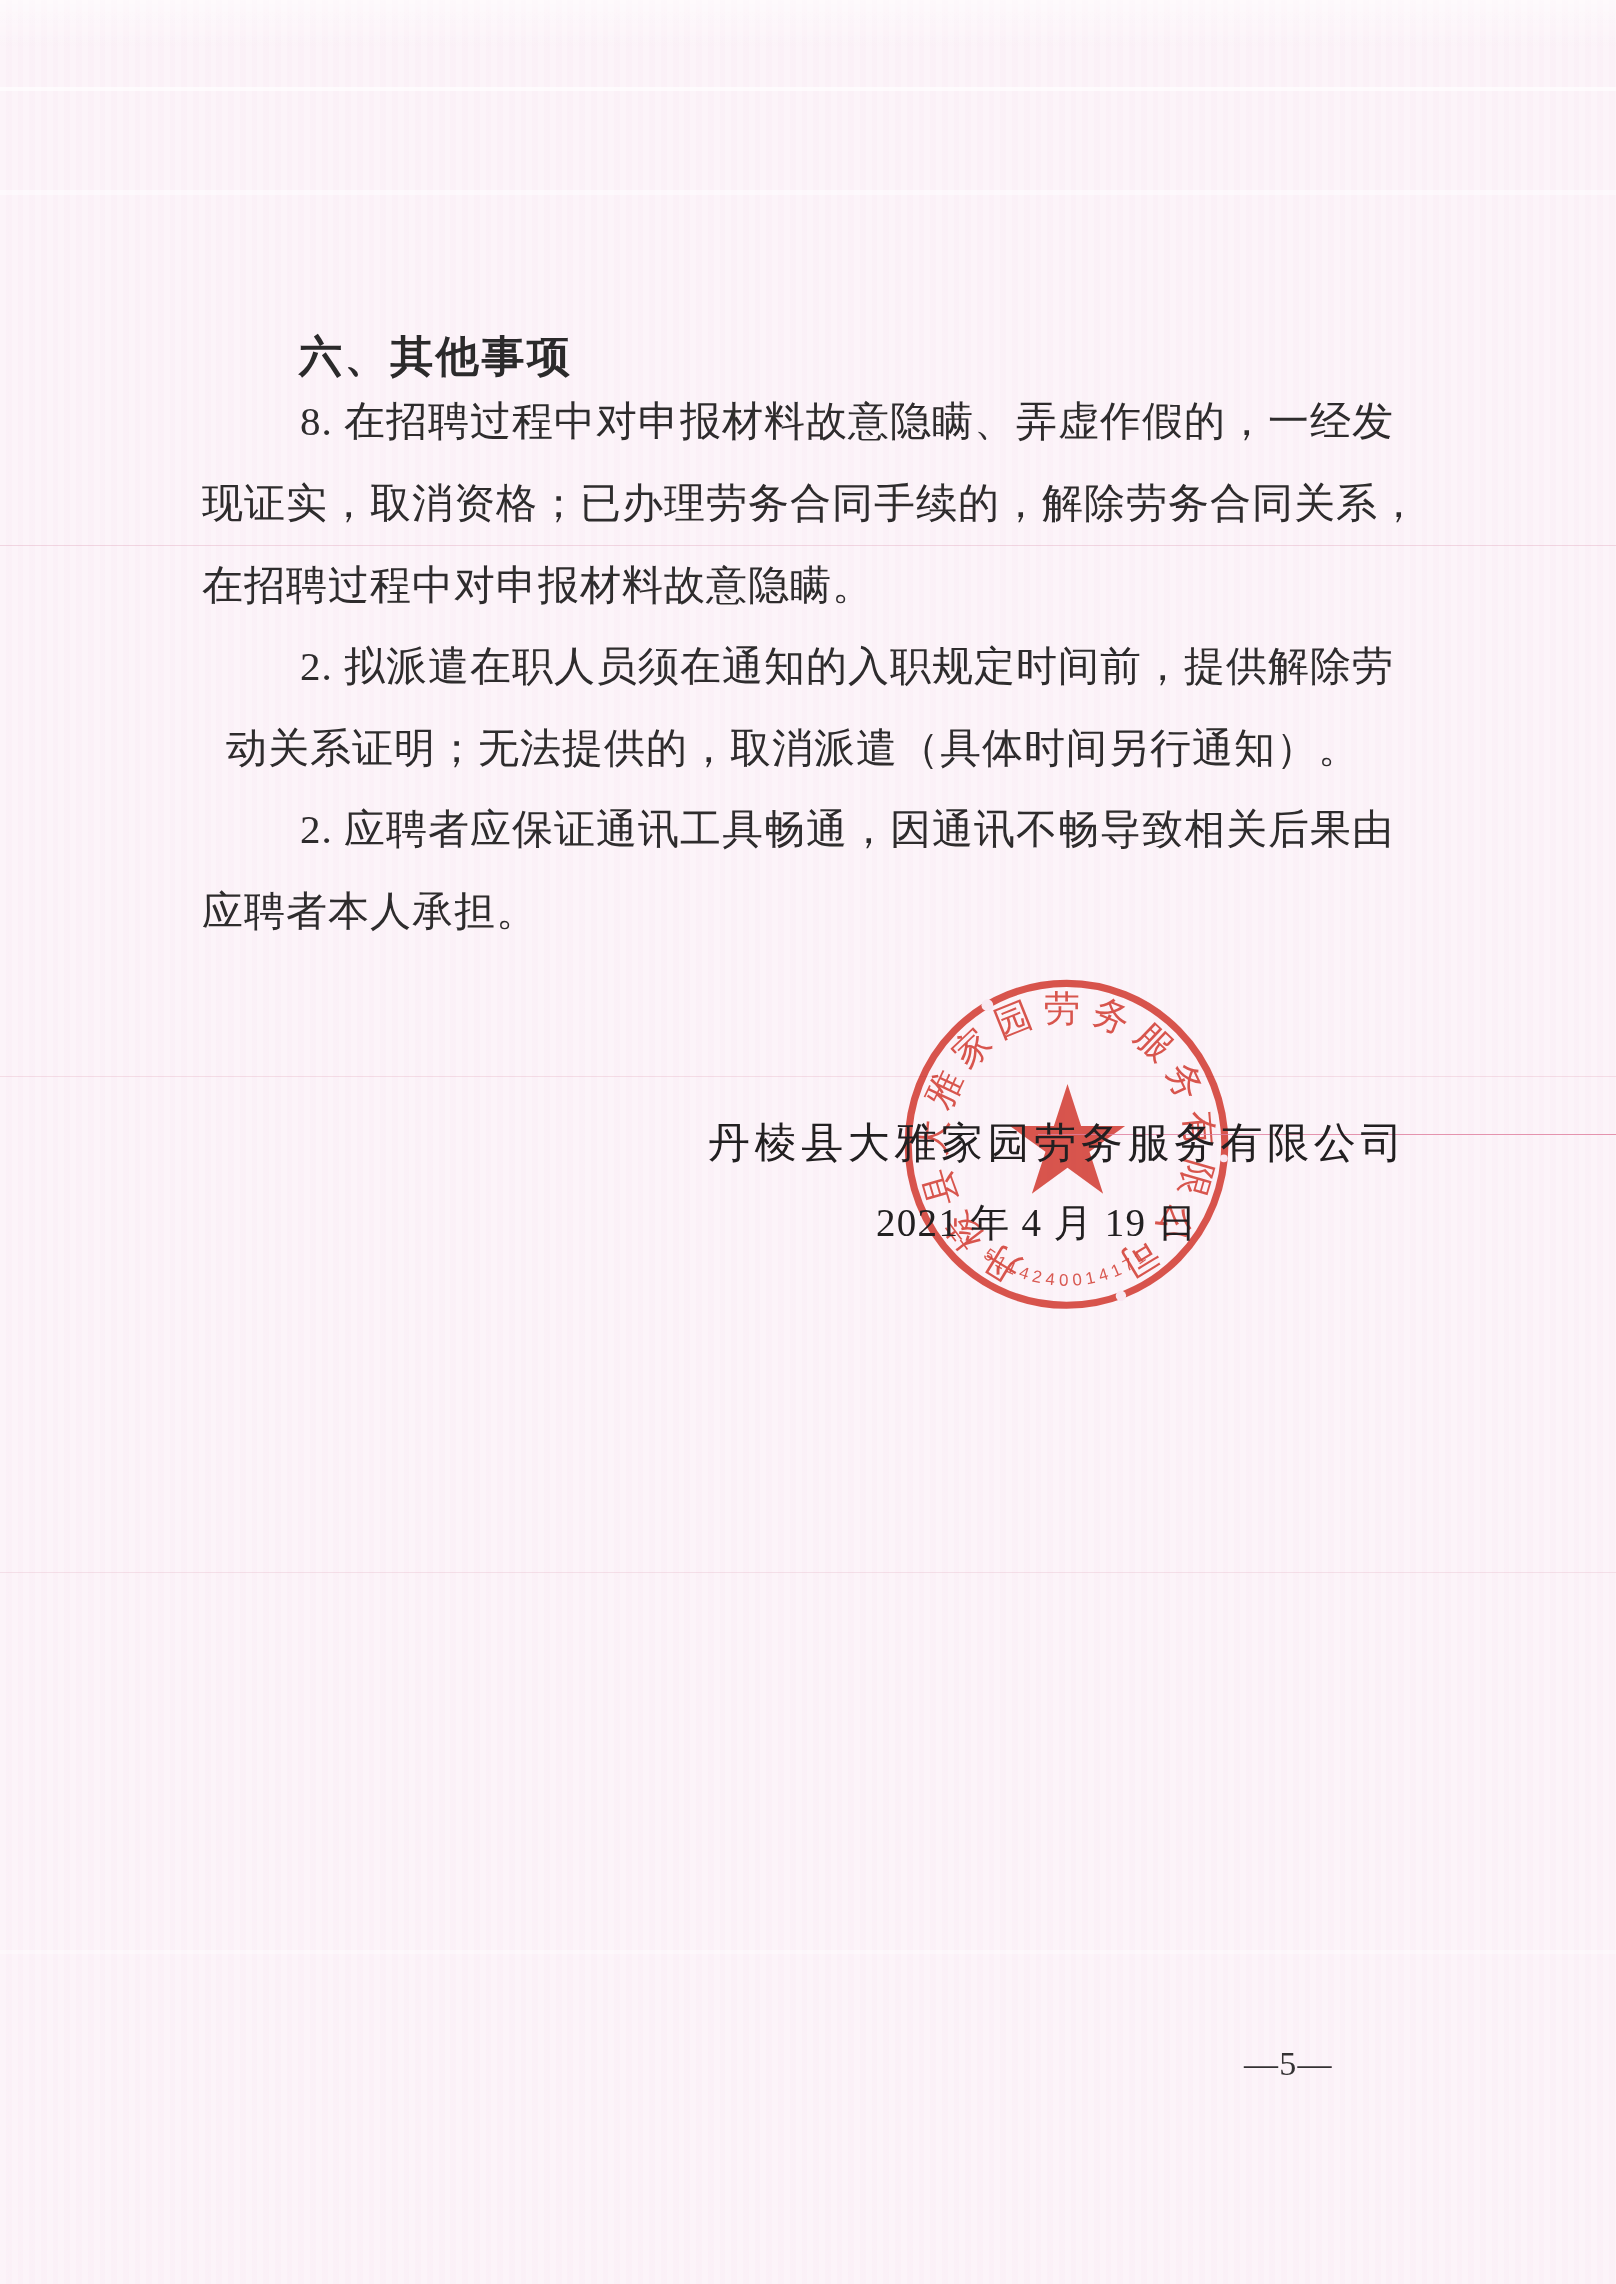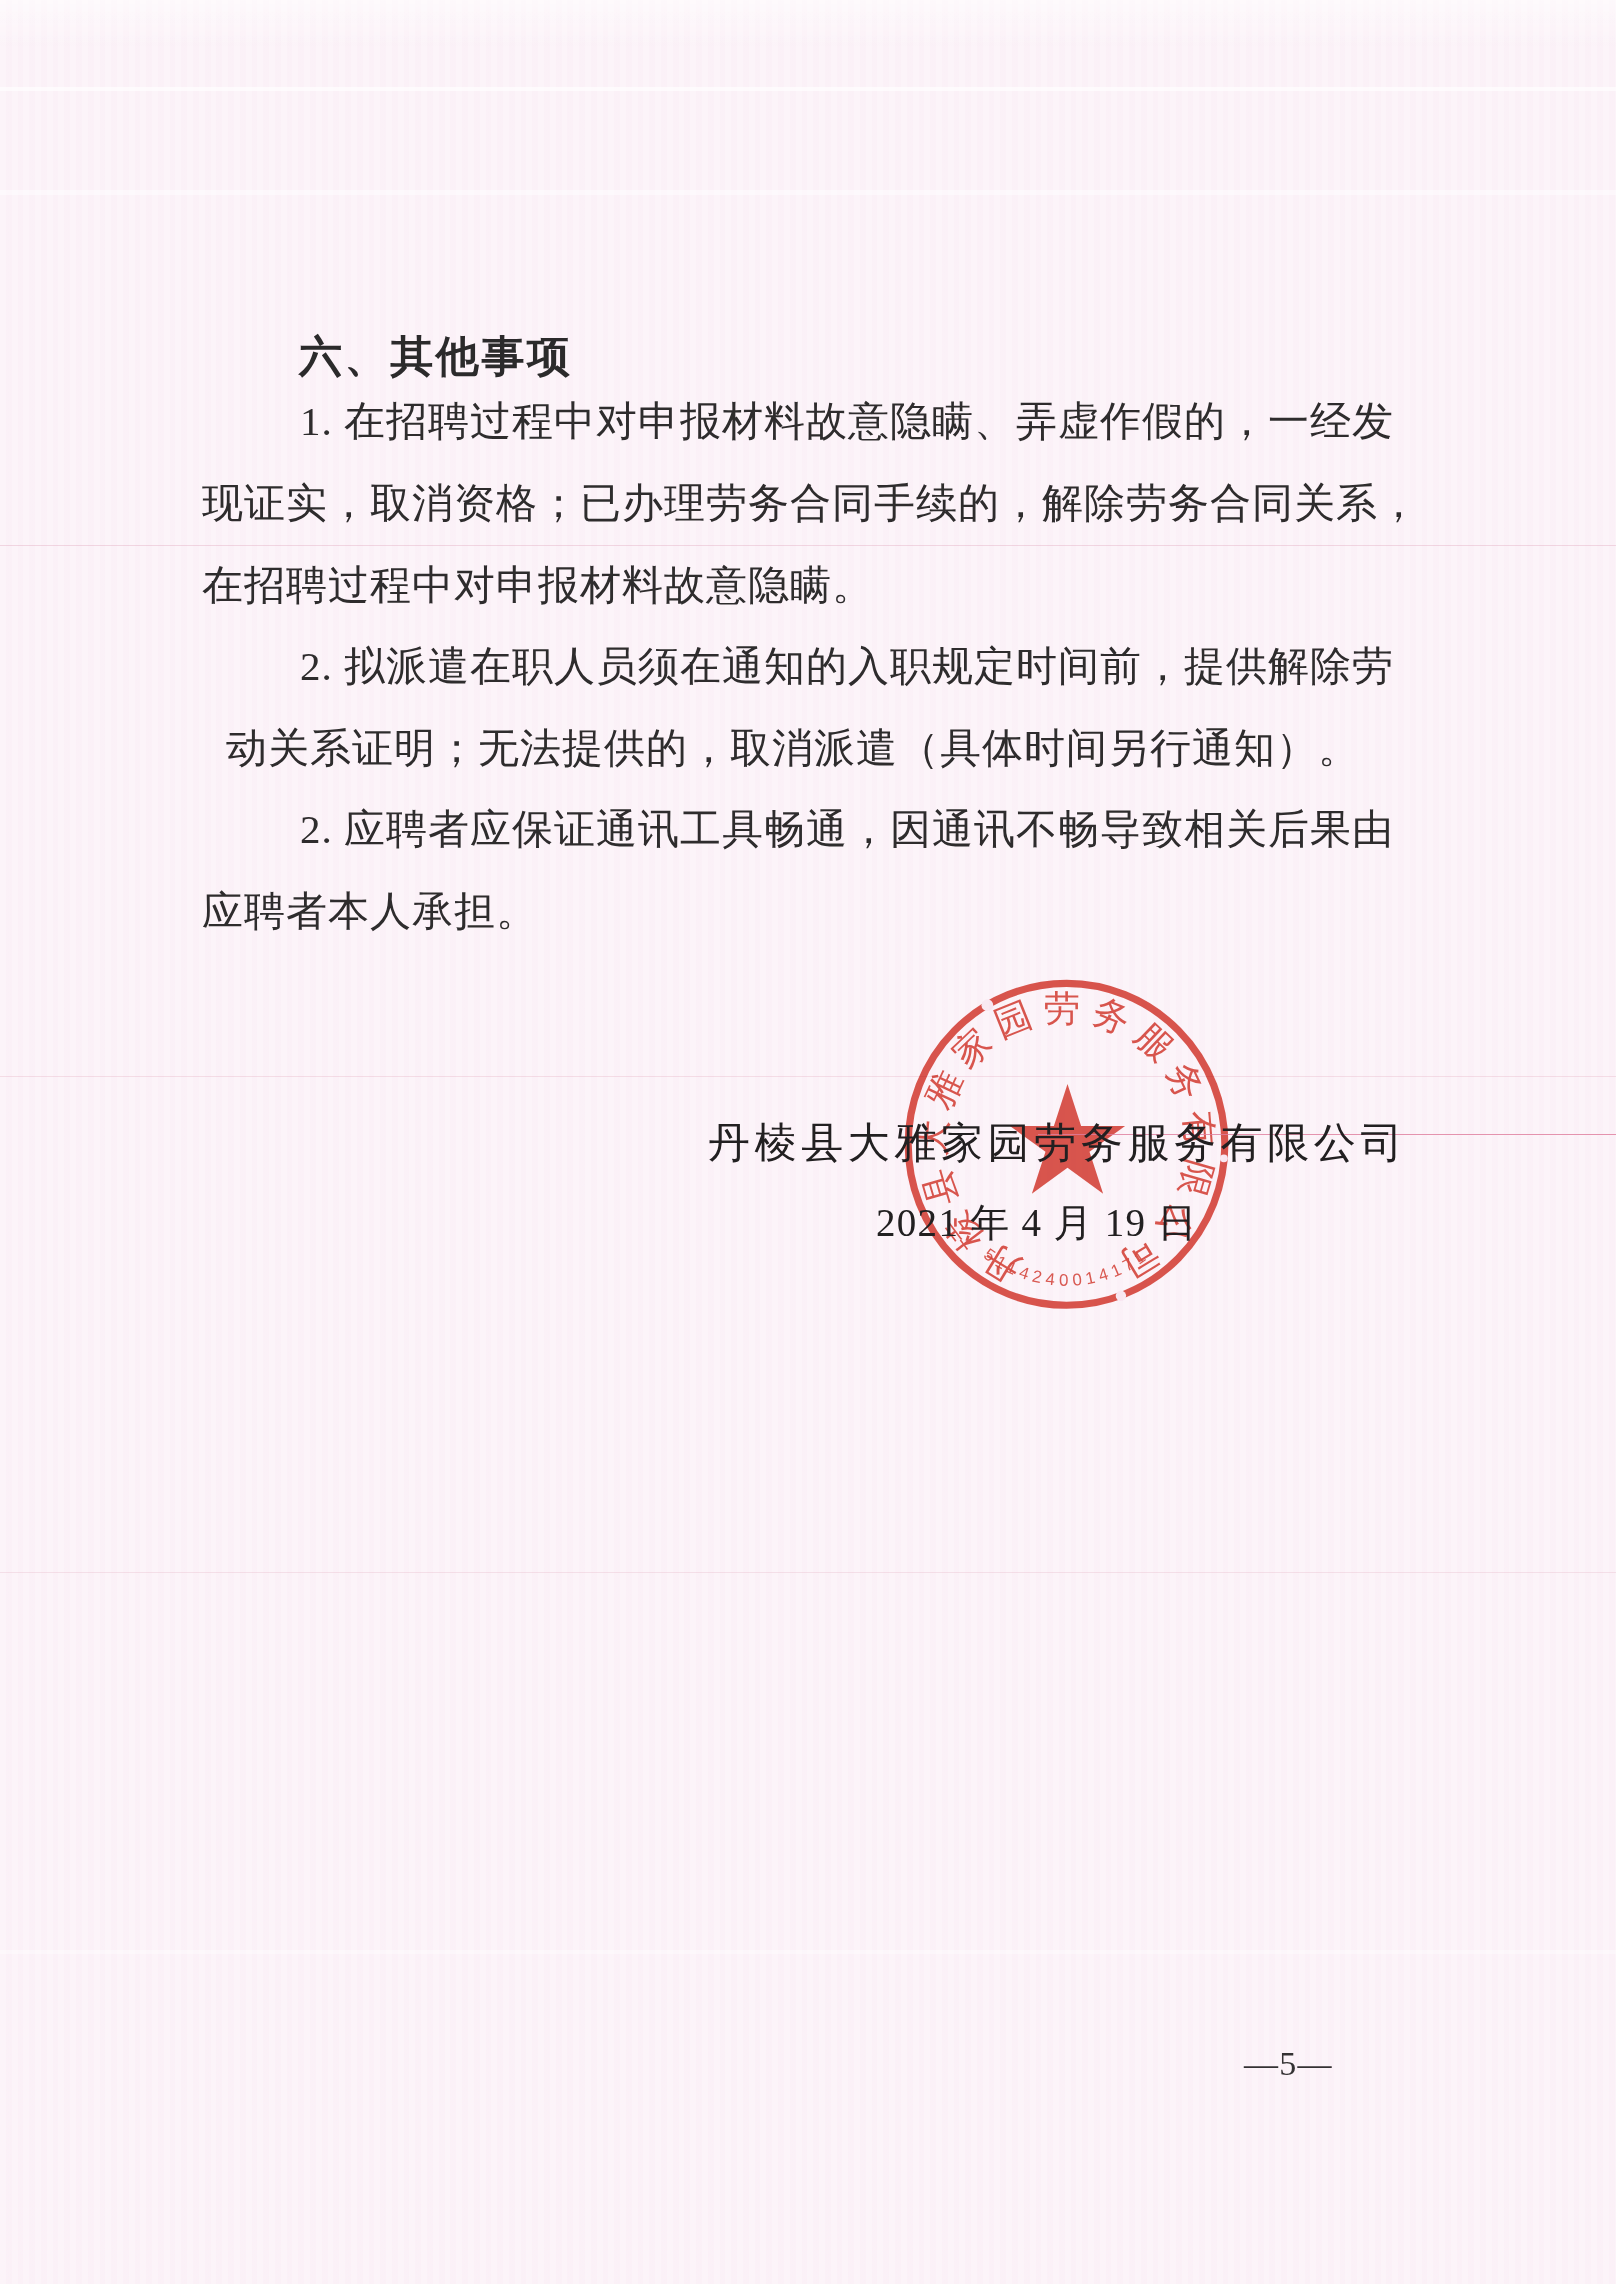--- a/index.html
+++ b/index.html
@@ -64,21 +64,21 @@
 <body>
 
 <div class="artifact streak-a"></div>
 <div class="artifact streak-b"></div>
 <div class="artifact pink-a"></div>
 <div class="artifact pink-b"></div>
 <div class="artifact pink-c"></div>
 <div class="artifact streak-c"></div>
 
 <div class="heading">六、其他事项</div>
-<div class="line l0">1. 在招聘过程中对申报材料故意隐瞒、弄虚作假的，一经发</div>
+<div class="line l0">8. 在招聘过程中对申报材料故意隐瞒、弄虚作假的，一经发</div>
 <div class="line l1">现证实，取消资格；已办理劳务合同手续的，解除劳务合同关系，</div>
 <div class="line l2">在招聘过程中对申报材料故意隐瞒。</div>
 <div class="line l3">2. 拟派遣在职人员须在通知的入职规定时间前，提供解除劳</div>
 <div class="line l4">动关系证明；无法提供的，取消派遣（具体时间另行通知）。</div>
 <div class="line l5">2. 应聘者应保证通讯工具畅通，因通讯不畅导致相关后果由</div>
 <div class="line l6">应聘者本人承担。</div>
 
 <svg class="stamp" viewBox="0 0 508 512" xmlns="http://www.w3.org/2000/svg">
   <defs>
     <path id="arc-name" d="M 173.8 428.7 A 186 190 0 1 1 331.2 428.7" fill="none"></path>

